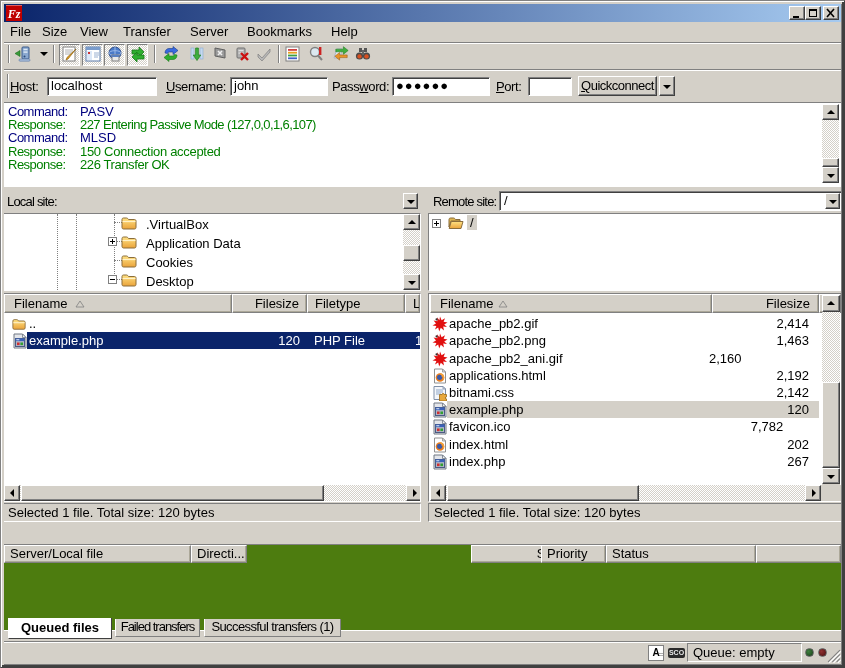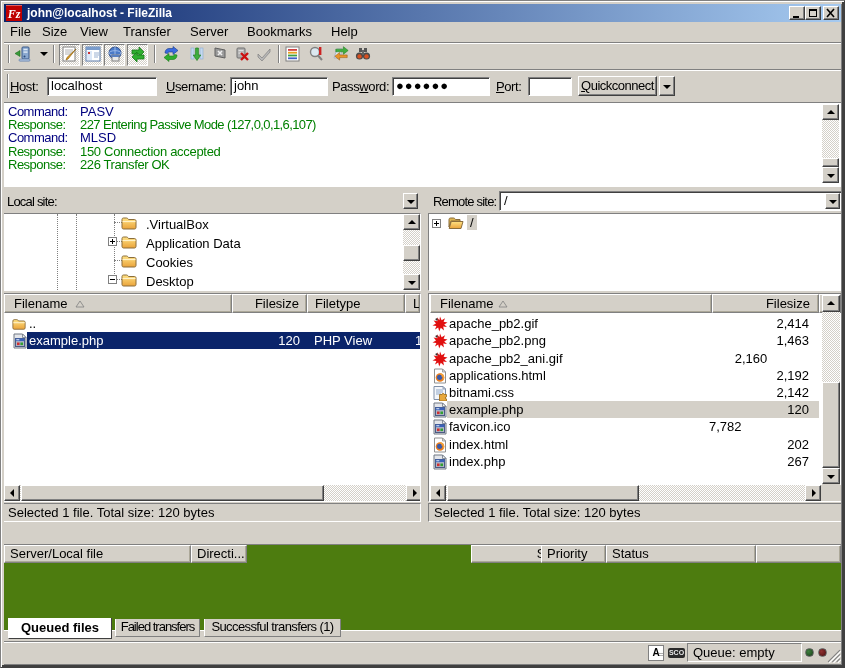--- a/index.html
+++ b/index.html
@@ -69,21 +69,20 @@
 </svg>
 
 <div class="abs" style="left:0;top:0;width:845px;height:668px;border:1px solid #404040;border-top-color:#808080;border-left-color:#808080;box-shadow:inset 1px 1px 0 #fff,inset -2px -2px 0 #404040,inset 3px 3px 0 #d4d0c8,inset -3px -3px 0 #808080;z-index:50;pointer-events:none"></div>
 
 <div class="abs" style="left:4px;top:4px;width:837px;height:18px;background:linear-gradient(to right,#0a246a,#a6caf0)">
   <svg class="abs" style="left:2px;top:1px" width="16" height="16" viewBox="0 0 16 16">
     <rect x="0" y="0" width="16" height="16" fill="#bf0000"></rect>
     <rect x="0" y="0" width="16" height="1" fill="#e06060"></rect>
     <text x="8" y="12.5" font-size="12" font-style="italic" font-weight="bold" fill="#fff" text-anchor="middle" font-family="Liberation Serif">Fz</text>
   </svg>
-  <div class="abs" style="left:23px;top:0;height:18px;line-height:18px;color:#fff;font-weight:bold;font-size:12px">john@localhost - FileZilla</div>
   <div class="abs raised" style="left:785px;top:2px;width:16px;height:14px;background:#d4d0c8">
       <div class="abs" style="left:3px;top:9px;width:6px;height:2px;background:#000"></div>
     </div>
   <div class="abs raised" style="left:801px;top:2px;width:16px;height:14px;background:#d4d0c8">
       <div class="abs" style="left:3px;top:2px;width:8px;height:8px;border:1px solid #000;border-top:2px solid #000"></div>
     </div>
   <div class="abs raised" style="left:819px;top:2px;width:16px;height:14px;background:#d4d0c8">
     <svg width="14" height="12" viewBox="0 0 14 12">
         <path d="M3 2 L10 10 M10 2 L3 10" stroke="#000" stroke-width="1.6"></path>
       </svg>
@@ -322,21 +321,21 @@
   <svg class="abs" style="left:8px;top:23px" width="16" height="14">
       <use href="#folder"></use>
     </svg>
   <div class="row" style="left:26px;top:21px">..</div>
   <div class="abs" style="left:24px;top:38px;width:393px;height:17px;background:#0a246a"></div>
   <svg class="abs" style="left:9px;top:39px" width="16" height="16">
       <use href="#phpfile"></use>
     </svg>
   <div class="row" style="left:26px;top:38px;color:#fff">example.php</div>
   <div class="row" style="left:229px;top:38px;width:68px;text-align:right;color:#fff">120</div>
-  <div class="row" style="left:311px;top:38px;color:#fff">PHP View</div>
+  <div class="row" style="left:311px;top:38px;color:#fff">PHP File</div>
   <div class="row" style="left:412px;top:38px;color:#fff">1</div>
   <div class="abs" style="left:1px;top:191px;width:416px;height:16px;background:#d4d0c8">
     <div class="abs sb-btn" style="left:0;top:0;width:16px;height:16px">
         <span class="arr lf"></span>
       </div>
     <div class="abs dither" style="left:16px;top:0;width:386px;height:16px"></div>
     <div class="abs thumb" style="left:17px;top:0;width:303px;height:16px"></div>
     <div class="abs sb-btn" style="left:402px;top:0;width:16px;height:16px">
         <span class="arr rt"></span>
       </div>
@@ -358,42 +357,42 @@
   <div class="row" style="left:280px;top:21px;width:100px;text-align:right">2,414</div>
   <svg class="abs" style="left:3px;top:39px" width="16" height="16">
       <use href="#apache"></use>
     </svg>
   <div class="row" style="left:20px;top:38px">apache_pb2.png</div>
   <div class="row" style="left:280px;top:38px;width:100px;text-align:right">1,463</div>
   <svg class="abs" style="left:3px;top:57px" width="16" height="16">
       <use href="#apache"></use>
     </svg>
   <div class="row" style="left:20px;top:56px">apache_pb2_ani.gif</div>
-  <div class="row" style="left:272px;top:56px;width:100px;text-align:center">2,160</div>
+  <div class="row" style="left:280px;top:56px;width:100px;text-align:left">2,160</div>
   <svg class="abs" style="left:3px;top:74px" width="16" height="16">
       <use href="#fffile"></use>
     </svg>
   <div class="row" style="left:20px;top:73px">applications.html</div>
   <div class="row" style="left:280px;top:73px;width:100px;text-align:right">2,192</div>
   <svg class="abs" style="left:3px;top:91px" width="16" height="16">
       <use href="#cssfile"></use>
     </svg>
   <div class="row" style="left:20px;top:90px">bitnami.css</div>
   <div class="row" style="left:280px;top:90px;width:100px;text-align:right">2,142</div>
   <div class="abs" style="left:18px;top:107px;width:372px;height:17px;background:#d4d0c8"></div>
   <svg class="abs" style="left:3px;top:108px" width="16" height="16">
       <use href="#phpfile"></use>
     </svg>
   <div class="row" style="left:20px;top:107px">example.php</div>
   <div class="row" style="left:280px;top:107px;width:100px;text-align:right">120</div>
   <svg class="abs" style="left:3px;top:125px" width="16" height="16">
       <use href="#phpfile"></use>
     </svg>
   <div class="row" style="left:20px;top:124px">favicon.ico</div>
-  <div class="row" style="left:280px;top:124px;width:100px;text-align:left">7,782</div>
+  <div class="row" style="left:288px;top:124px;width:100px;text-align:center">7,782</div>
   <svg class="abs" style="left:3px;top:143px" width="16" height="16">
       <use href="#fffile"></use>
     </svg>
   <div class="row" style="left:20px;top:142px">index.html</div>
   <div class="row" style="left:280px;top:142px;width:100px;text-align:right">202</div>
   <svg class="abs" style="left:3px;top:160px" width="16" height="16">
       <use href="#phpfile"></use>
     </svg>
   <div class="row" style="left:20px;top:159px">index.php</div>
   <div class="row" style="left:280px;top:159px;width:100px;text-align:right">267</div>

